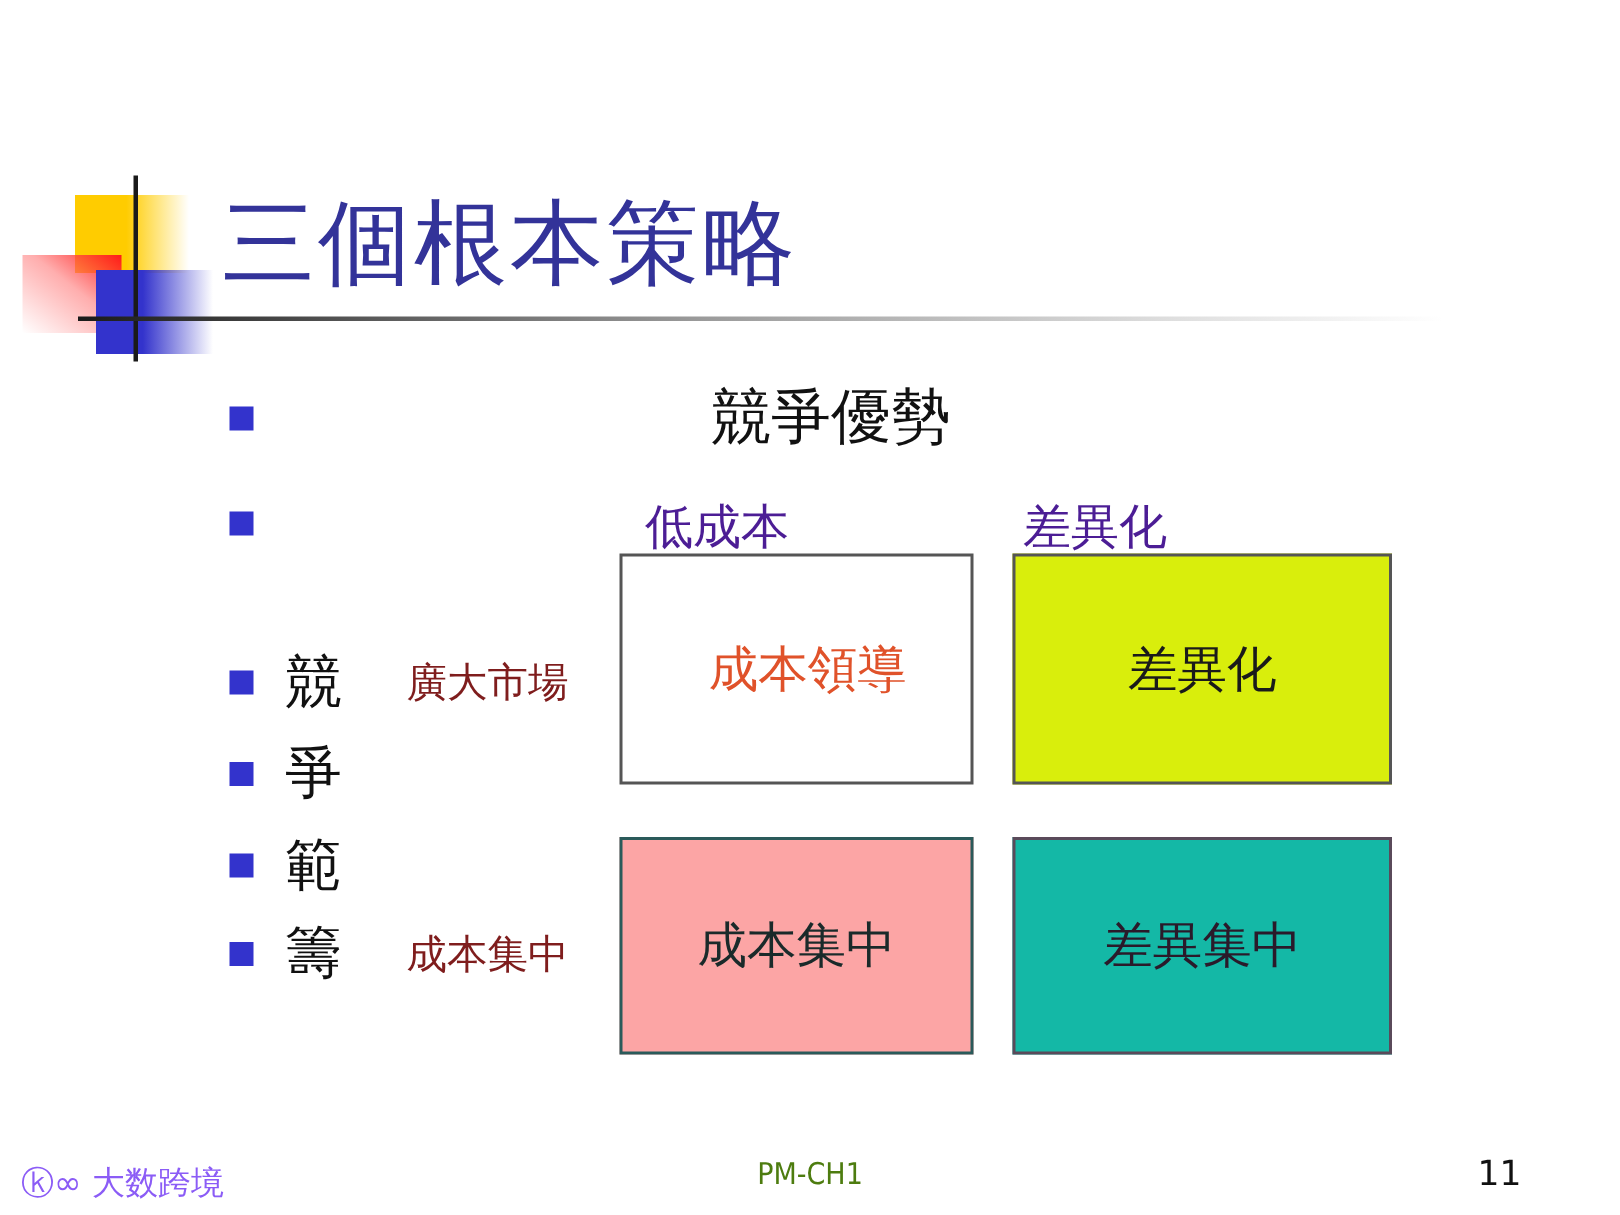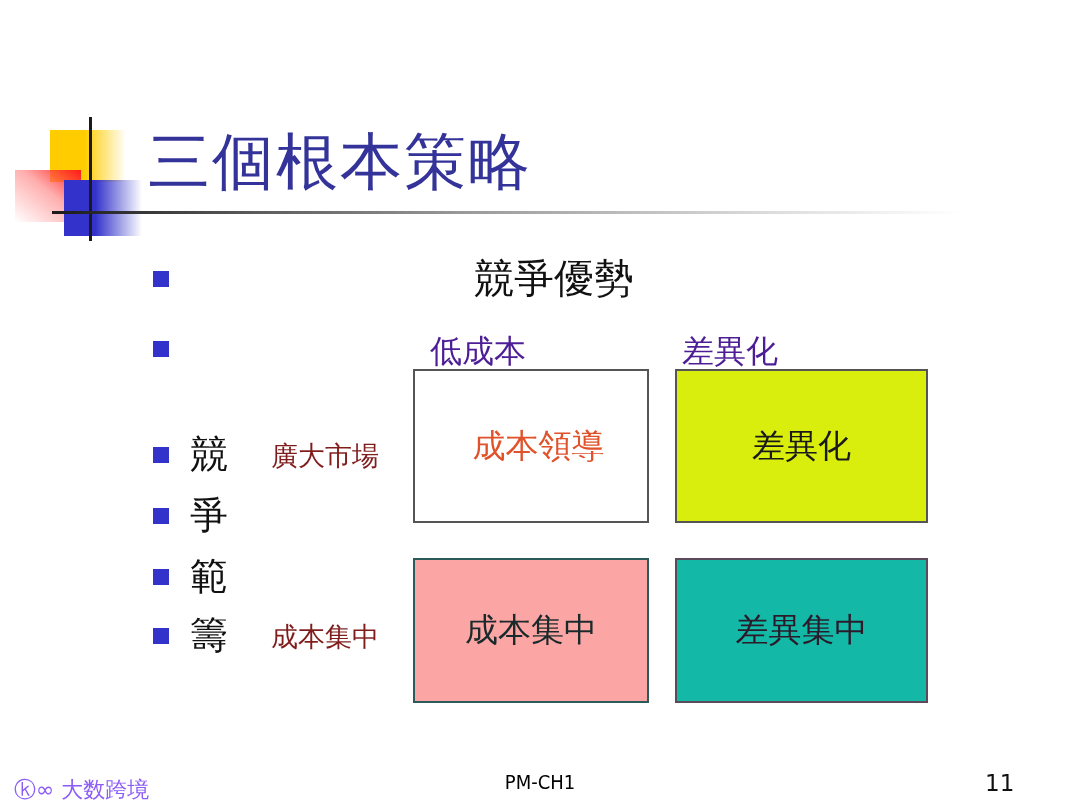--- a/index.html
+++ b/index.html
@@ -20,21 +20,21 @@
   .bullet { width:16px; height:16px; background:#3333cc; }
   .heading { left:474px; top:250px; font-size:40px; color:#111; line-height:56px; font-family:"DejaVu Serif", serif; }
   .col-label { font-size:32px; color:#4c1d95; line-height:36px; }
   .vchar { font-size:38px; color:#111; line-height:50px; font-family:"DejaVu Serif", serif; }
   .row-label { font-size:27px; color:#7f1d1d; line-height:36px; }
   .box { display:flex; align-items:center; justify-content:center; font-size:33px; box-sizing:border-box; }
   .box1 { left:413px; top:369px; width:236px; height:154px; border:2px solid #555; background:#fff; color:#e0522a;padding-left:15px; }
   .box2 { left:675px; top:369px; width:253px; height:154px; border:2px solid #555; background:#d9ee0c; color:#1a1a1a; }
   .box3 { left:413px; top:558px; width:236px; height:145px; border:2px solid #2a5a5a; background:#fca5a5; color:#1a2a2a; font-family:"DejaVu Serif", serif; }
   .box4 { left:675px; top:558px; width:253px; height:145px; border:2px solid #5a4a5a; background:#14b8a6; color:#2a1a2a; font-family:"DejaVu Serif", serif; }
-  .footer-center { left:0; width:1080px; top:770px; text-align:center; font-size:20px; color:#000000; font-family:"DejaVu Sans Condensed","DejaVu Sans", sans-serif; }
+  .footer-center { left:0; width:1080px; top:770px; text-align:center; font-size:20px; color:#4d7c0f; font-family:"DejaVu Sans Condensed","DejaVu Sans", sans-serif; }
   .footer-page { left:985px; top:770px; font-size:23px; color:#111; }
   .watermark { left:14px; top:776px; font-size:22px; color:#8b5cf6; line-height:28px; }
 </style>
 </head>
 <body>
 
 <div class="abs deco-yellow"></div>
 <div class="abs deco-red"></div>
 <div class="abs deco-blue"></div>
 <div class="abs deco-vline"></div>

